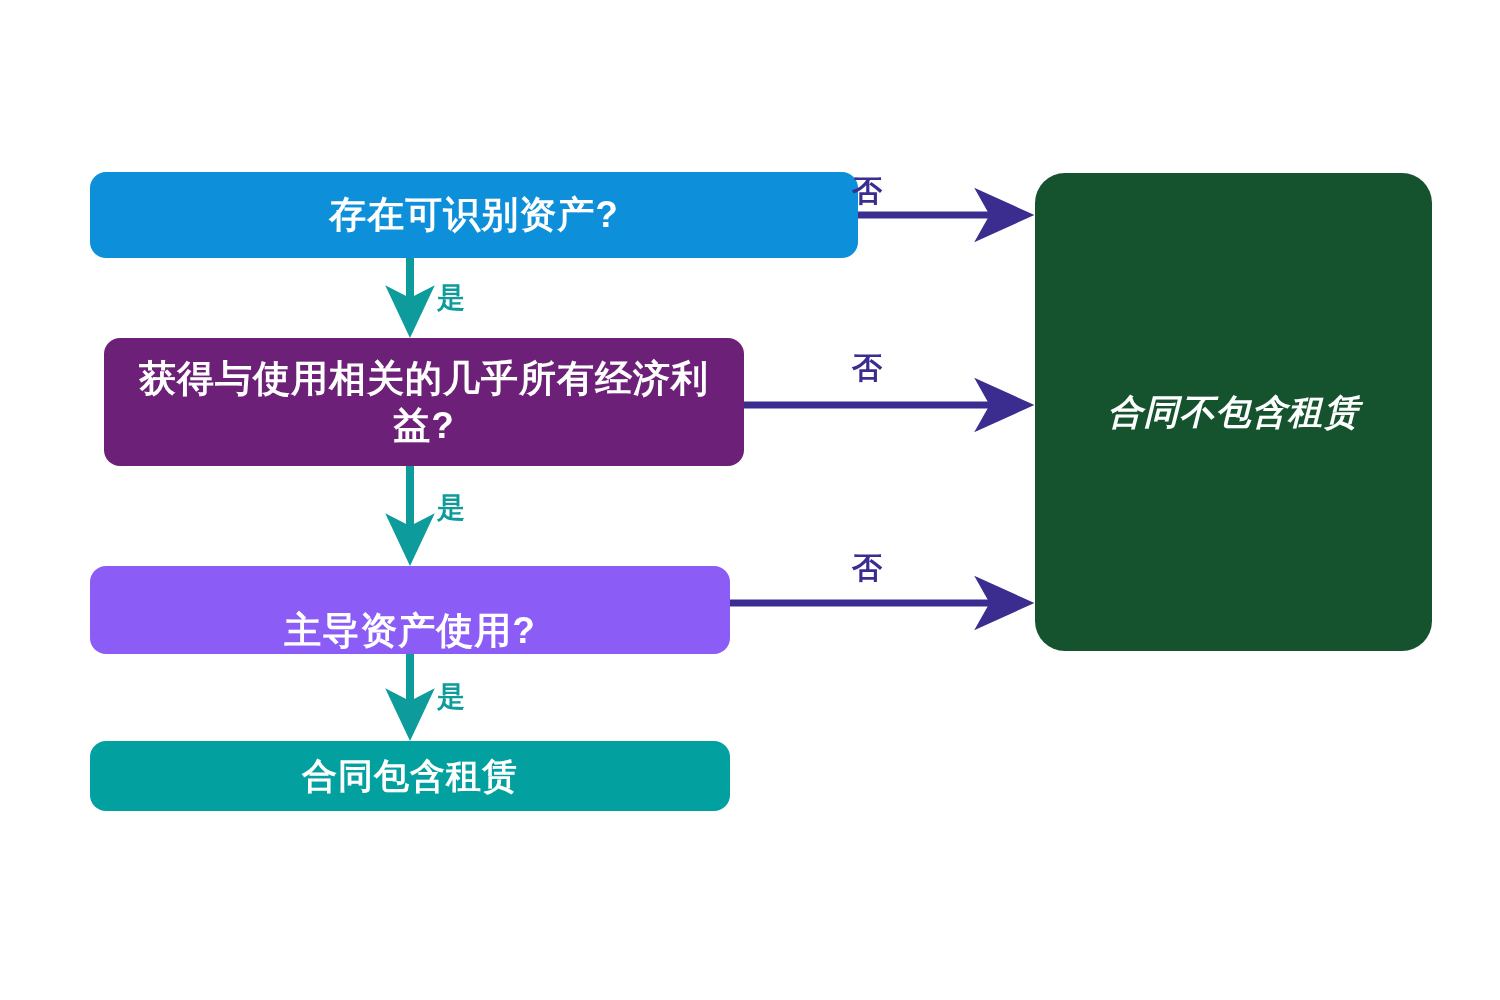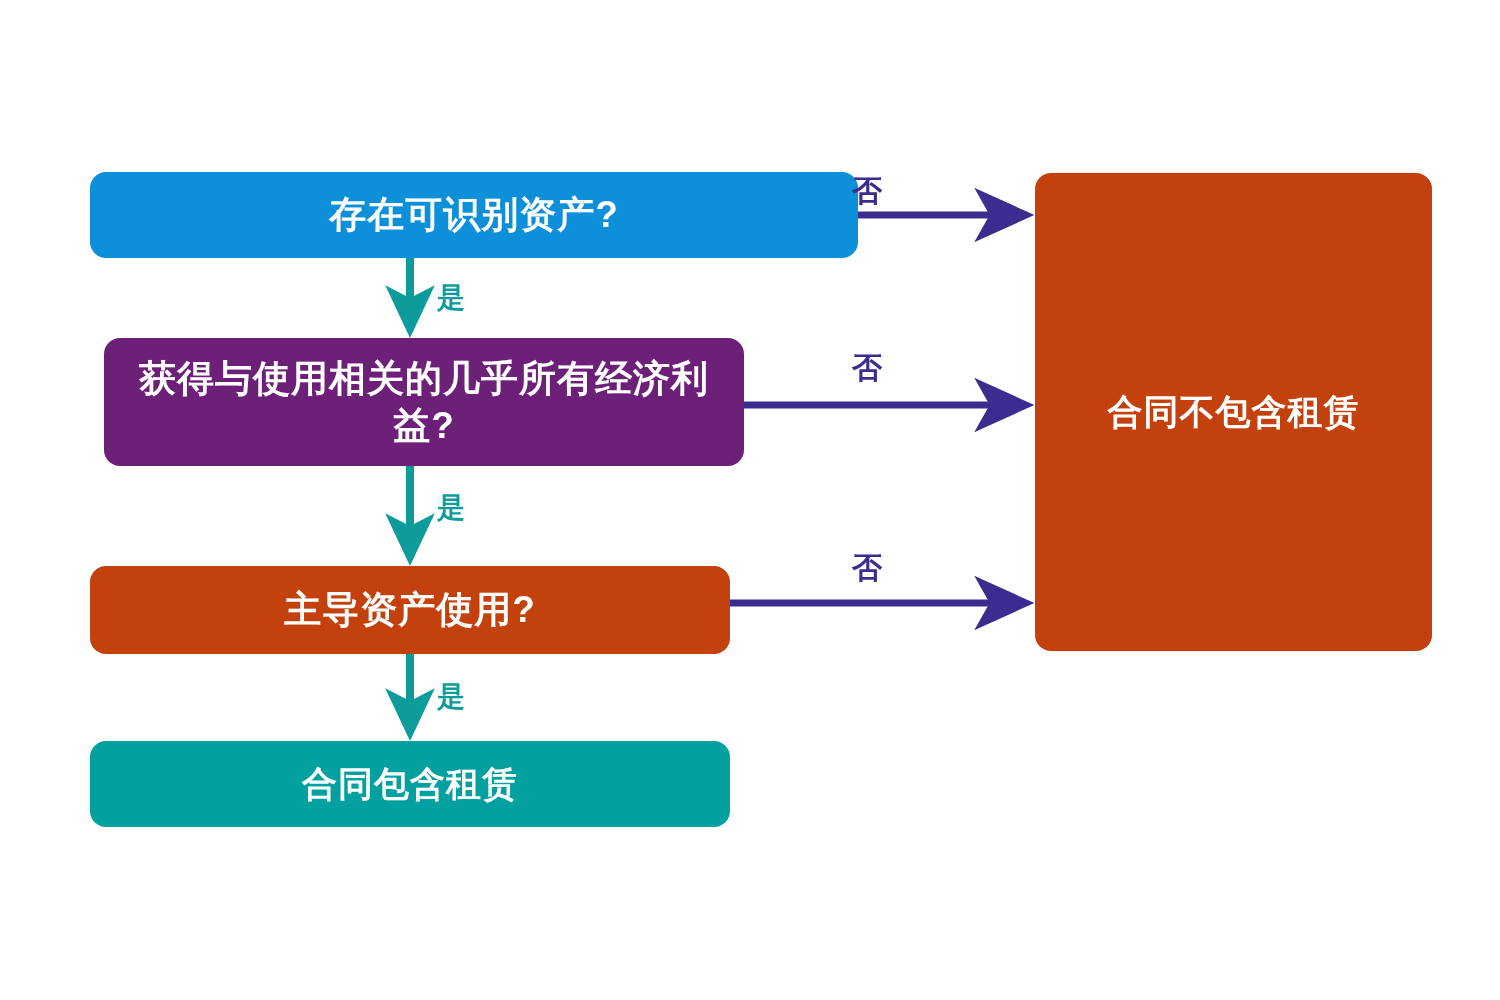--- a/index.html
+++ b/index.html
@@ -44,37 +44,39 @@
     font-size: 37px;
   }
   #node-economic-benefits {
     left: 104px;  top: 338px;  width: 640px; height: 128px;
     background: #6d2077;
     border-radius: 16px;
     font-size: 37px;
   }
   #node-direct-use {
     left: 90px;  top: 566px;  width: 640px; height: 88px;
-    background: #c2410c;
+    background: #8b5cf6;
     border-radius: 16px;
     font-size: 37px;
+    align-items: flex-end;
   }
   #node-contains-lease {
-    left: 90px;  top: 741px;  width: 640px; height: 86px;
+    left: 90px;  top: 741px;  width: 640px; height: 70px;
     background: #03a0a0;
     border-radius: 16px;
     font-size: 35px;
   }
 
   
   #node-no-lease {
     left: 1035px; top: 173px; width: 397px; height: 478px;
-    background: #c2410c;
-    border-radius: 16px;
+    background: #14532d;
+    border-radius: 30px;
     font-size: 35px;
+    font-style: italic;
   }
 
   
   #connectors {
     position: absolute;
     left: 0; top: 0;
     width: 1500px;
     height: 1000px;
     pointer-events: none;
   }

